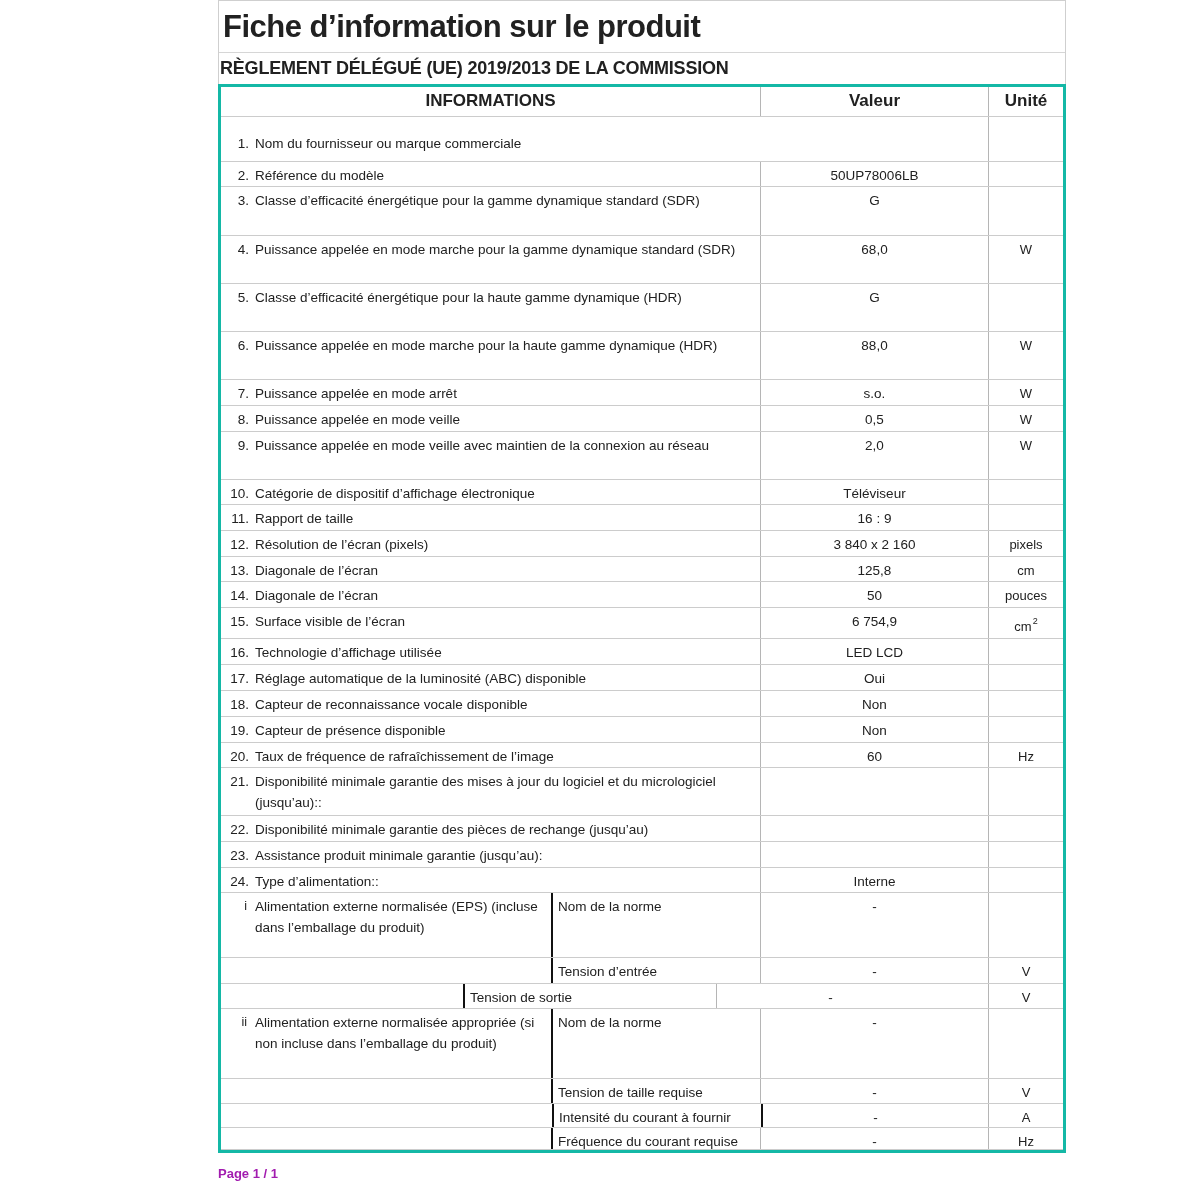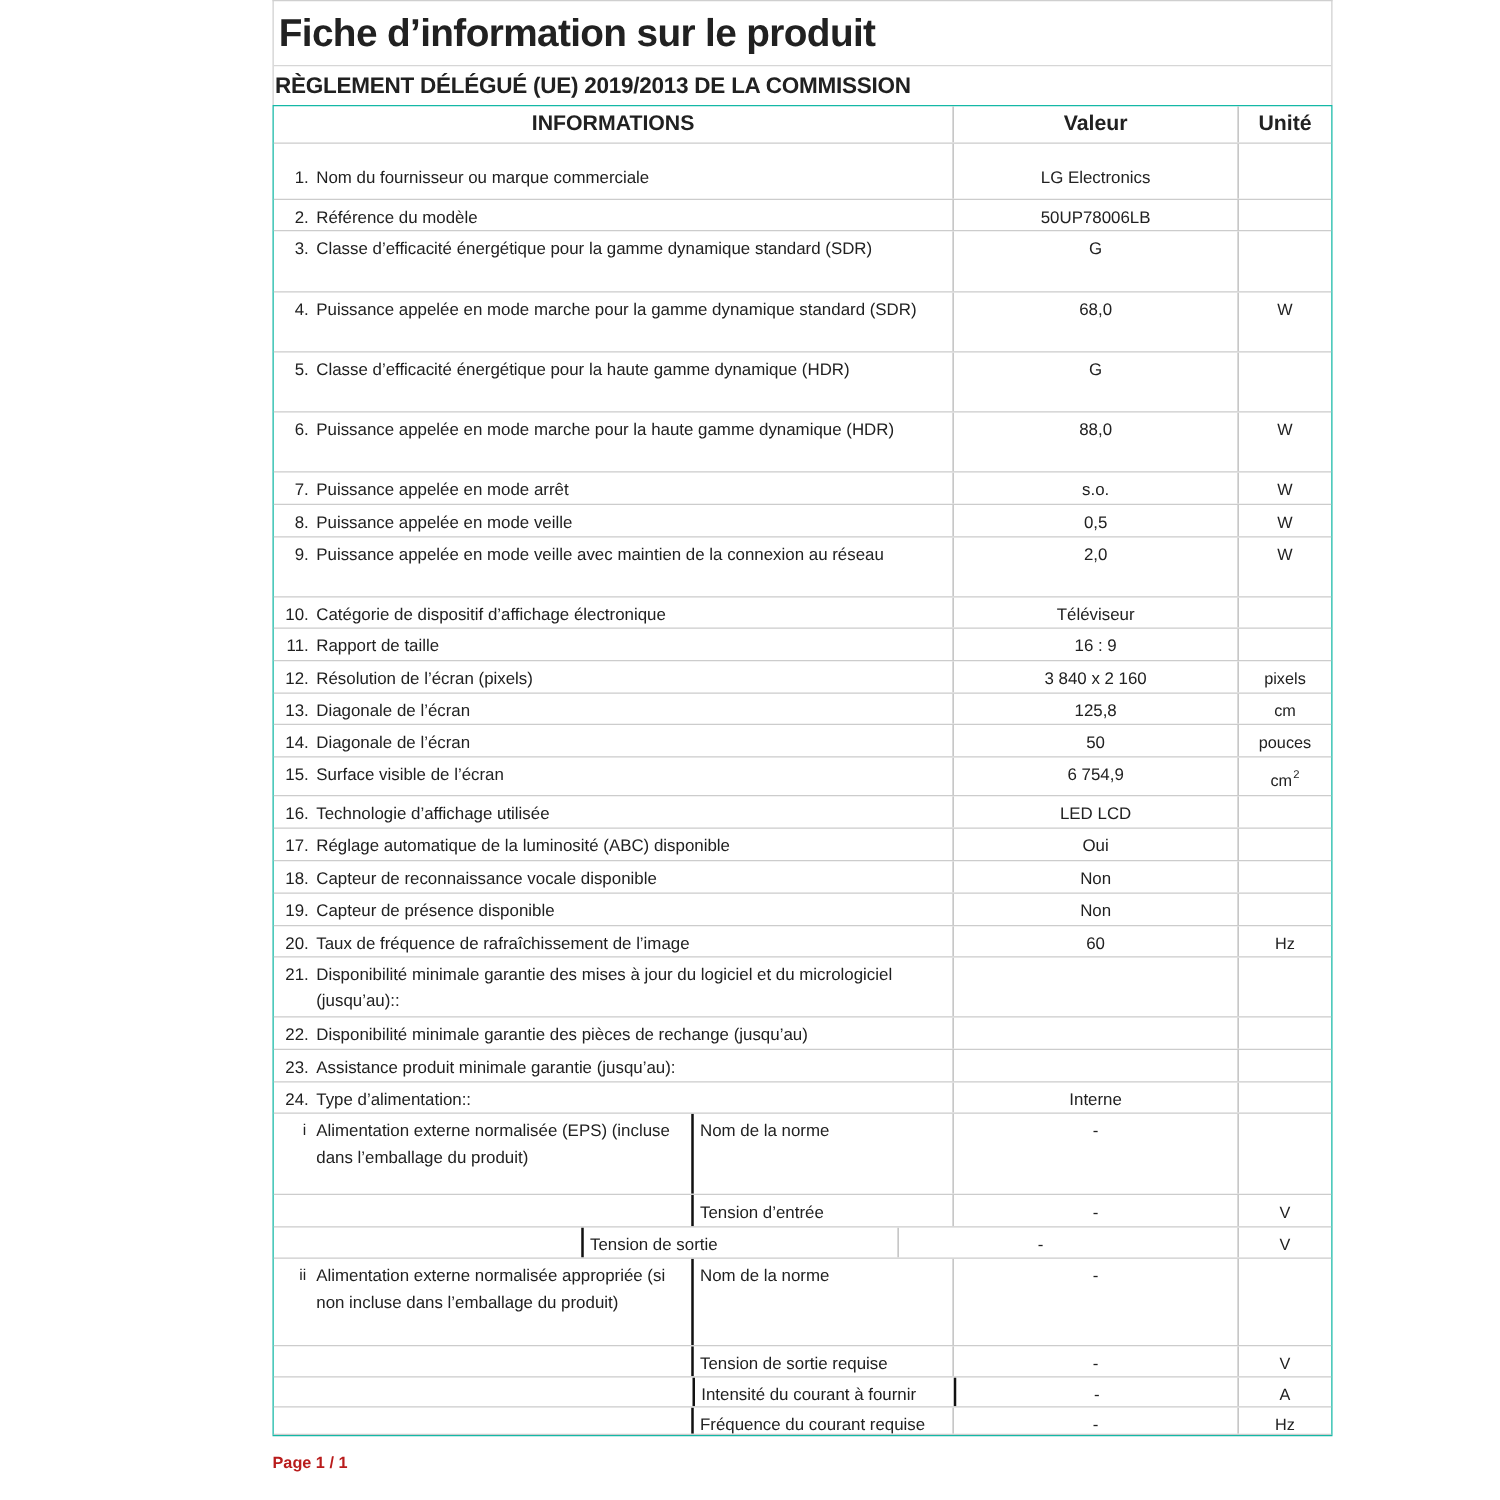--- a/index.html
+++ b/index.html
@@ -9,21 +9,21 @@
 
   
   .header-box{border:1px solid #cfcfcf;border-bottom:none;box-sizing:border-box;}
   .title-cell{height:52px;padding:8px 4px 0 4px;font-size:31px;font-weight:bold;
               letter-spacing:-0.5px;border-bottom:1px solid #d6d6d6;box-sizing:border-box;
               white-space:nowrap;overflow:hidden;}
   .subtitle-cell{height:31px;display:flex;align-items:center;padding-left:1px;
                  font-size:18px;font-weight:bold;letter-spacing:-0.2px;box-sizing:border-box;}
 
   
-  .tbl{border:1px solid #14b8a6;box-sizing:border-box;font-size:13.5px;line-height:21px;}
+  .tbl{border:3px solid #14b8a6;box-sizing:border-box;font-size:13.5px;line-height:21px;}
   .row{display:flex;border-bottom:1px solid #cccccc;box-sizing:border-box;overflow:hidden;}
   .row:last-child{border-bottom:1px solid #cccccc;}
   .row.head{font-weight:bold;font-size:17px;}
   .row.head .hc{padding-top:3px;text-align:center;box-sizing:border-box;}
 
   .c-label{flex:1;display:flex;box-sizing:border-box;}
   .c-num{width:34px;flex:none;text-align:right;padding:3px 6px 0 0;box-sizing:border-box;}
   .c-ltext{flex:1;padding:3px 6px 0 0;box-sizing:border-box;}
   .c-value{width:228px;flex:none;border-left:1px solid #b5b5b5;text-align:center;
            padding-top:3px;box-sizing:border-box;}
@@ -35,21 +35,21 @@
   .c-subnum{width:34px;flex:none;text-align:right;padding:3px 8px 0 0;box-sizing:border-box;font-size:12.5px;}
   .c-subtext{flex:1;padding:3px 4px 0 0;box-sizing:border-box;}
   .c-subname{width:209px;flex:none;border-left:2px solid #111111;
              padding:3px 0 0 5px;box-sizing:border-box;}
   .row.dark-div .c-value{border-left:2px solid #111111;width:227px;}
 
   .low .c-num,.low .c-ltext,.low .c-value,.low .c-unit{padding-top:16px;}
 
   .sup{font-size:9px;vertical-align:7px;margin-left:1px;}
 
-  .footer{margin-top:13px;font-size:13px;font-weight:bold;color:#b91c1c;}
+  .footer{margin-top:13px;font-size:13px;font-weight:bold;color:#a21caf;}
 </style>
 </head>
 <body>
 
 <div class="page">
   <div class="doc">
 
     <div class="header-box">
       <div class="title-cell">Fiche d’information sur le produit</div>
       <div class="subtitle-cell">RÈGLEMENT DÉLÉGUÉ (UE) 2019/2013 DE LA COMMISSION</div>
@@ -60,21 +60,20 @@
         <div class="hc c-label" style="display:block">INFORMATIONS</div>
         <div class="hc c-value" style="padding-top:3px">Valeur</div>
         <div class="hc c-unit" style="padding-top:3px;font-size:17px">Unité</div>
       </div>
       <div id="rows-host">
           <div class="row low" style="height: 45px;">
             <div class="c-label">
               <div class="c-num">1.</div>
               <div class="c-ltext">Nom du fournisseur ou marque commerciale</div>
             </div>
-            <div class="c-value">LG Electronics</div>
             <div class="c-unit"></div>
           </div>
           <div class="row" style="height: 25px;">
             <div class="c-label">
               <div class="c-num">2.</div>
               <div class="c-ltext">Référence du modèle</div>
             </div>
             <div class="c-value">50UP78006LB</div>
             <div class="c-unit"></div>
           </div>
@@ -288,21 +287,21 @@
             </div>
             <div class="c-subname">Nom de la norme</div>
             <div class="c-value">-</div>
             <div class="c-unit"></div>
           </div>
           <div class="row" style="height: 25px;">
             <div class="c-sublabel">
               <div class="c-subnum"></div>
               <div class="c-subtext"></div>
             </div>
-            <div class="c-subname">Tension de sortie requise</div>
+            <div class="c-subname">Tension de taille requise</div>
             <div class="c-value">-</div>
             <div class="c-unit">V</div>
           </div>
           <div class="row dark-div" style="height: 24px;">
             <div class="c-sublabel">
               <div class="c-subnum"></div>
               <div class="c-subtext"></div>
             </div>
             <div class="c-subname">Intensité du courant à fournir</div>
             <div class="c-value">-</div>

